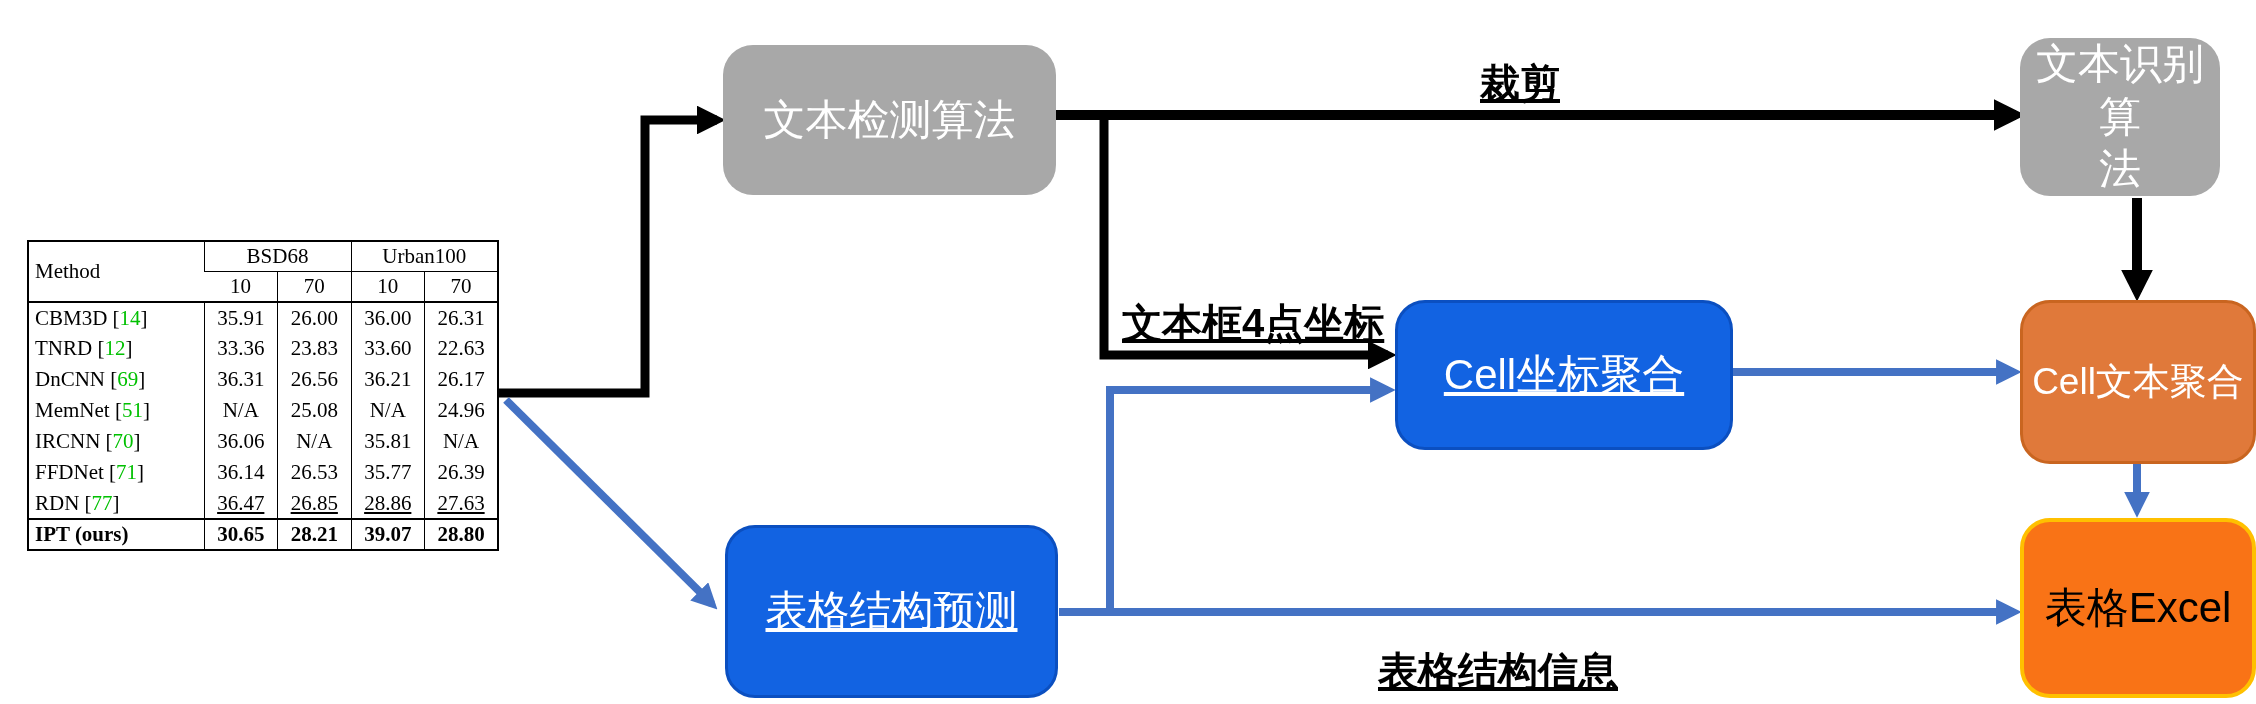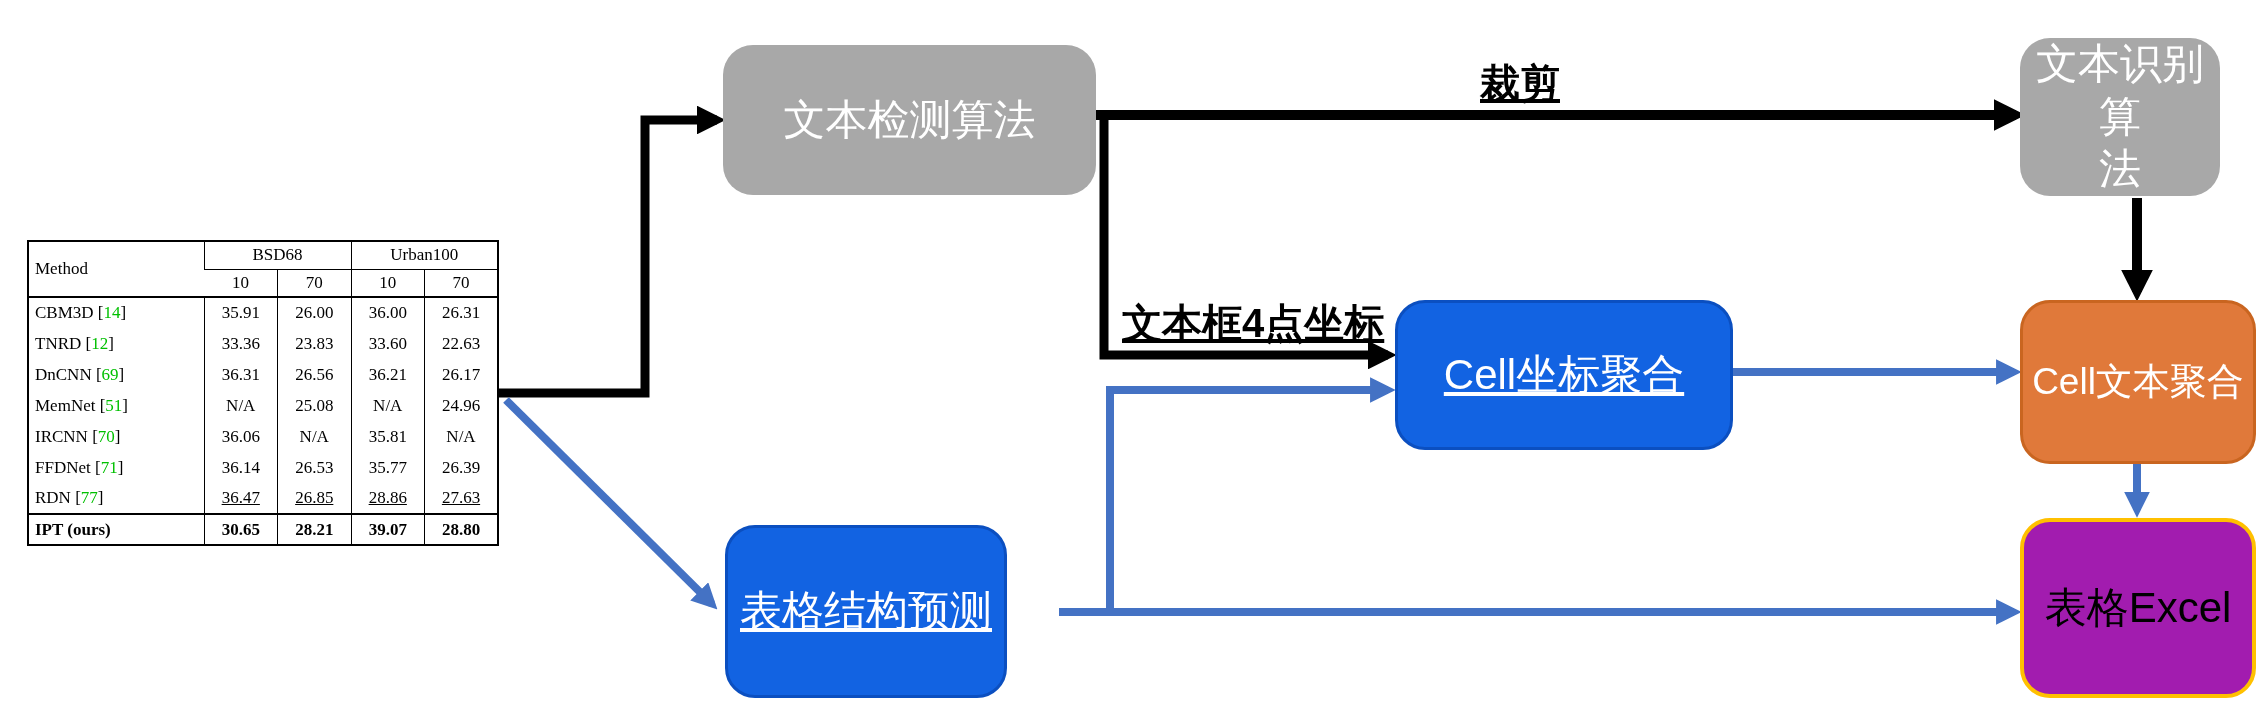--- a/index.html
+++ b/index.html
@@ -32,27 +32,27 @@
     text-align: center;
     color: #ffffff;
     font-size: 42px;
     line-height: 1.25;
     border-radius: 30px;
     white-space: pre-line;
   }
   .node-gray   { background: var(--box-gray); }
   .node-blue   { background: var(--box-blue); border: 3px solid var(--box-blue-border); text-decoration: underline; }
   .node-orange { background: var(--box-orange); border: 3px solid var(--box-orange-border); }
-  .node-excel  { background: #a21caf; border: 4px solid var(--excel-border); color: #000000; }
-
-  #box-text-detection   { left: 723px;  top: 45px;  width: 373px; height: 150px; }
+  .node-excel  { background: #f97316; border: 4px solid var(--excel-border); color: #000000; }
+
+  #box-text-detection   { left: 723px;  top: 45px;  width: 333px; height: 150px; }
   #box-text-recognition { left: 2020px; top: 38px;  width: 200px; height: 158px; }
   #box-cell-coord       { left: 1395px; top: 300px; width: 338px; height: 150px; }
   #box-cell-text        { left: 2020px; top: 300px; width: 236px; height: 164px; font-size: 37px; white-space: nowrap; }
-  #box-table-structure  { left: 725px;  top: 525px; width: 282px; height: 173px; }
+  #box-table-structure  { left: 725px;  top: 525px; width: 333px; height: 173px; }
   #box-table-excel      { left: 2020px; top: 518px; width: 236px; height: 180px; }
 
   
   .edge-label {
     position: absolute;
     color: #000000;
     font-size: 40px;
     font-weight: 600;
     white-space: nowrap;
     text-align: center;
@@ -67,21 +67,21 @@
   .paper-table {
     position: absolute;
     left: 27px; top: 240px;
     width: 472px;
     table-layout: fixed;
     border-collapse: collapse;
     border: 2px solid #000;
     background: #fff;
     color: #000;
     font-family: "Liberation Serif", serif;
-    font-size: 17px;
+    font-size: 21px;
   }
   .paper-table th, .paper-table td {
     border-left: 1.5px solid #000;
     padding: 2px 6px;
     height: 31px;
     text-align: center;
     font-weight: normal;
     overflow: hidden;
   }
   .paper-table th:first-child, .paper-table td:first-child { border-left: none; }
@@ -206,14 +206,15 @@
   <div id="box-text-detection" class="node node-gray">文本检测算法</div>
   <div id="box-text-recognition" class="node node-gray">文本识别算
 法</div>
   <div id="box-cell-coord" class="node node-blue">Cell坐标聚合</div>
   <div id="box-cell-text" class="node node-orange">Cell文本聚合</div>
   <div id="box-table-structure" class="node node-blue">表格结构预测</div>
   <div id="box-table-excel" class="node node-excel">表格Excel</div>
 
   <div id="label-crop" class="edge-label">裁剪</div>
   <div id="label-textbox-coords" class="edge-label">文本框4点坐标</div>
+  <div id="label-structure-info" class="edge-label">表格结构信息</div>
 
 </div>
 
 </body></html>

